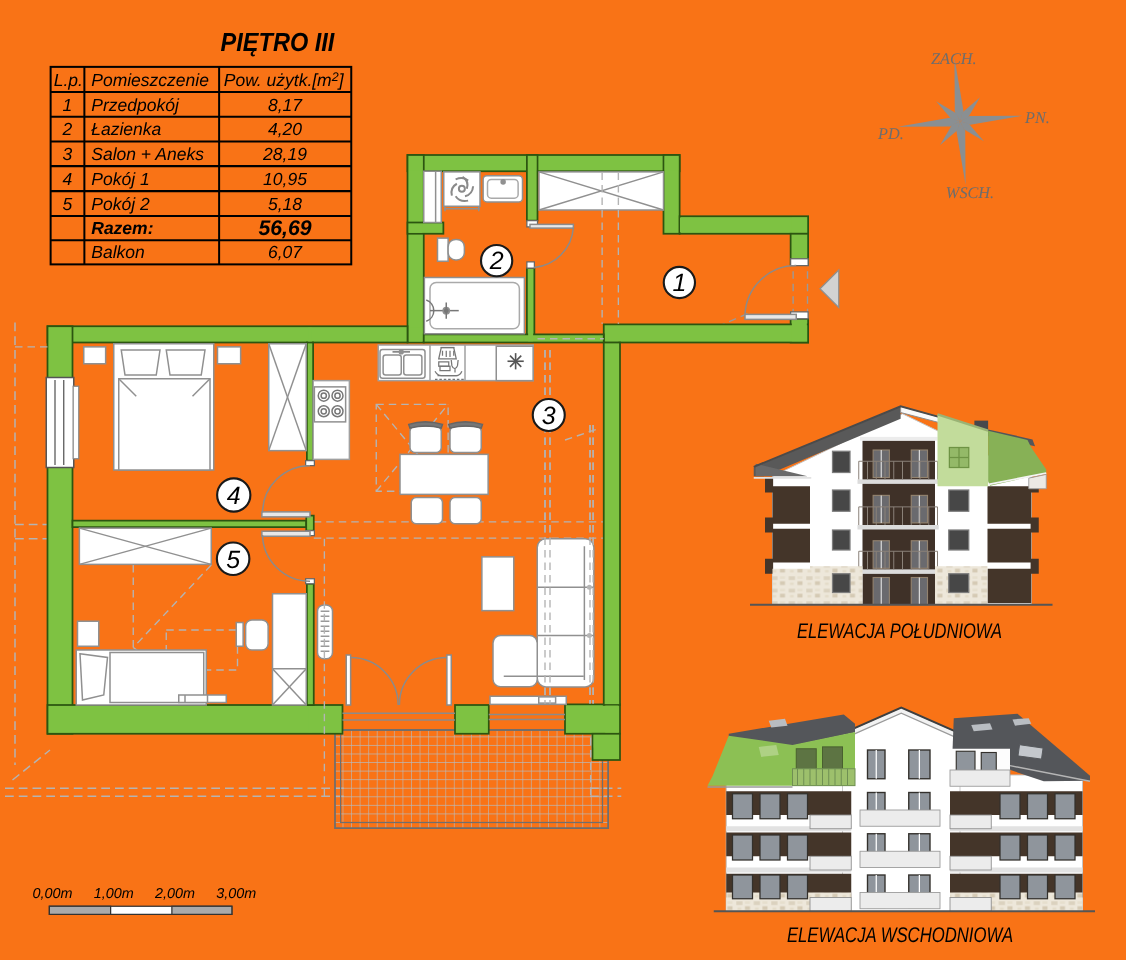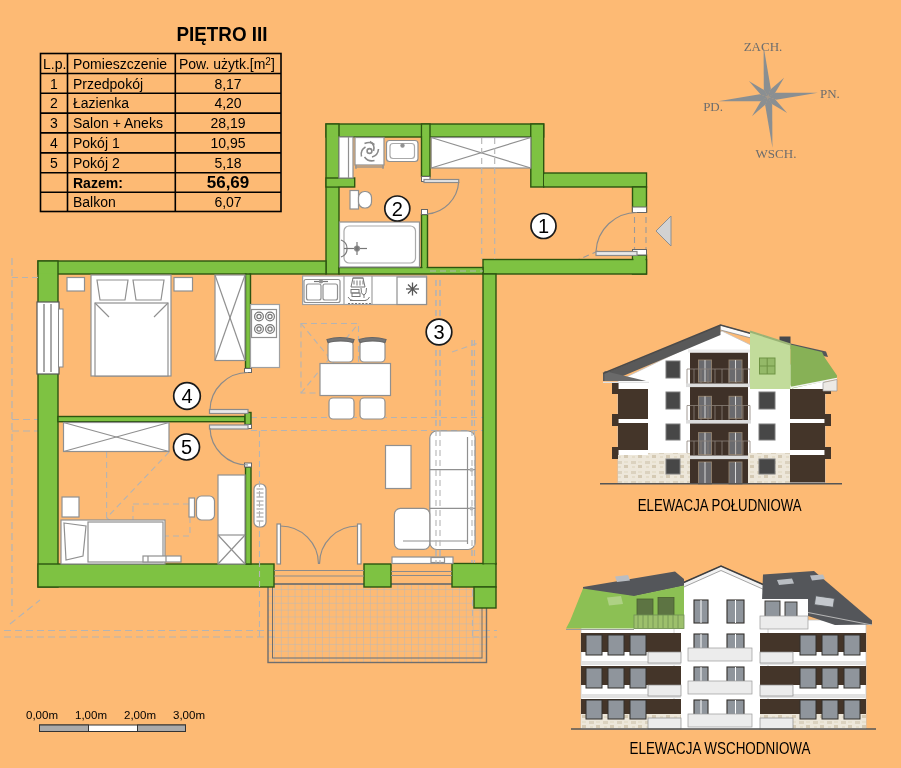--- a/index.html
+++ b/index.html
@@ -1,17 +1,17 @@
 <!DOCTYPE html>
 <html><head>
 <meta charset="utf-8">
 <style>
 html,body{margin:0;padding:0;background:#fff;}
-#page{position:relative;width:901px;height:768px;background:#fdba74;overflow:hidden;
-font-family:"Liberation Sans", sans-serif;}
+#page{position:relative;width:901px;height:768px;background:#f97316;overflow:hidden;
+font-family:"Liberation Sans", sans-serif;font-style:italic;}
 svg{position:absolute;left:0;top:0;}
 </style>
 </head>
 <body>
 <div id="page">
 <svg width="901" height="768" viewBox="0 0 901 768">
 <defs>
 <pattern id="balgrid" width="6.85" height="6.85" patternUnits="userSpaceOnUse">
   <path d="M6.85 0H0V6.85" fill="none" stroke="#b9b9b9" stroke-width="1"></path>
 </pattern>

